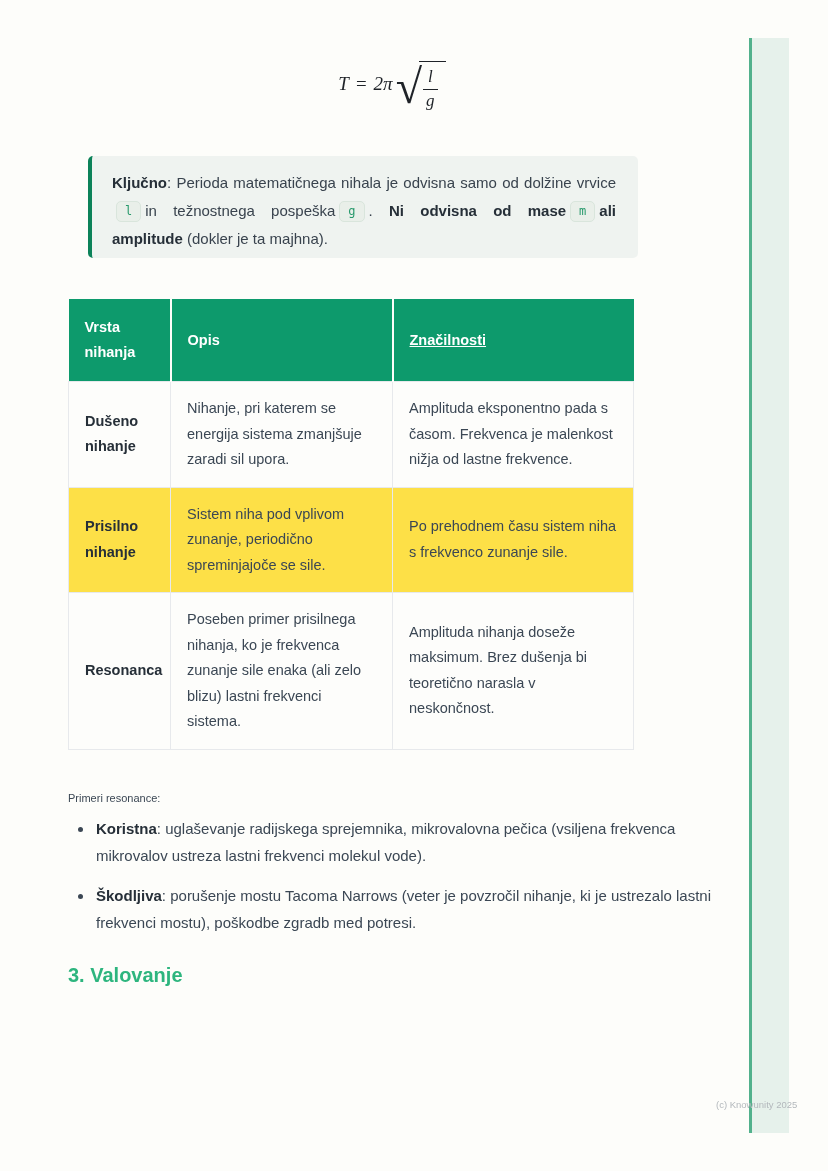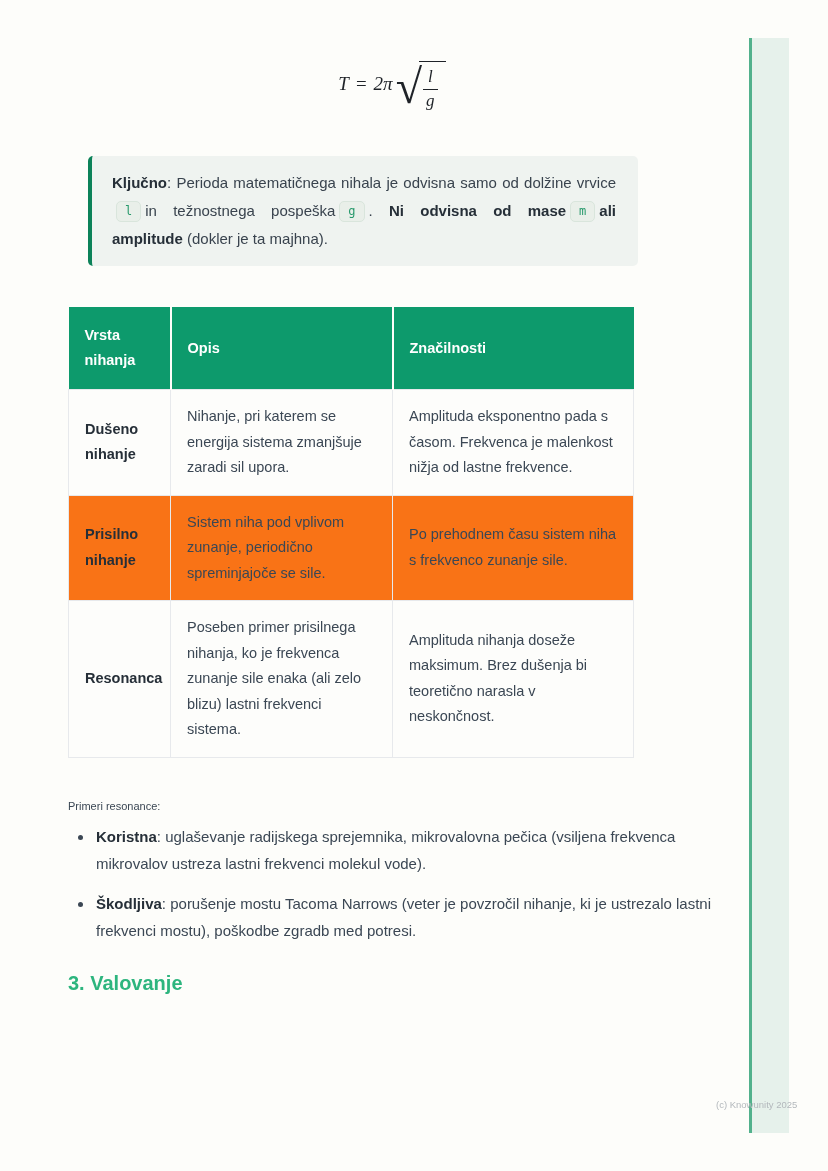--- a/index.html
+++ b/index.html
@@ -64,21 +64,21 @@
   .frac { display: inline-flex; flex-direction: column; align-items: center; font-size: 17px; }
   .frac .num { border-bottom: 1.3px solid #1f2328; padding: 0 5px 2px; line-height: 1.1; }
   .frac .den { padding-top: 2px; line-height: 1.1; }
   
   .callout {
     margin: 40px 0 0 20px;
     width: 550px;
     background: #eff3f0;
     border-left: 4px solid #0c8259;
     border-radius: 5px;
-    padding: 13px 22px 13px 20px;
+    padding: 13px 22px 5px 20px;
   }
   .callout p {
     text-align: justify;
     line-height: 28px;
     font-size: 15px;
     color: #39434e;
   }
   strong { color: #262f38; font-weight: 700; }
   
   .badge {
@@ -115,30 +115,30 @@
     background: #0d9a6c;
     color: #ffffff;
     font-weight: 600;
     font-size: 14.5px;
     text-align: left;
     vertical-align: middle;
     padding: 16px 16px;
     line-height: 25px;
     border-right: 2px solid #fdfdfa;
   }
-  thead th:last-child { border-right: none; }
+  thead th:last-child { border-right: none; text-decoration: underline; }
   tbody td {
     border: 1px solid #e7e9ec;
     padding: 14px 16px;
     font-size: 14.5px;
     line-height: 25.5px;
     vertical-align: middle;
     color: #3b4754;
   }
-  tbody tr:nth-child(2) { background: #f97316; }
+  tbody tr:nth-child(2) { background: #fde047; }
   tbody tr:nth-child(odd) { background: #fdfdfb; }
   td.rowlabel { font-weight: 700; color: #262f38; }
   
   .para { margin-top: 40px; font-size: 11px; line-height: 1.6; }
   ul { margin-top: 8px; padding-left: 26px; }
   li {
     margin-bottom: 13px;
     font-size: 15px;
     line-height: 27px;
     padding-left: 2px;

